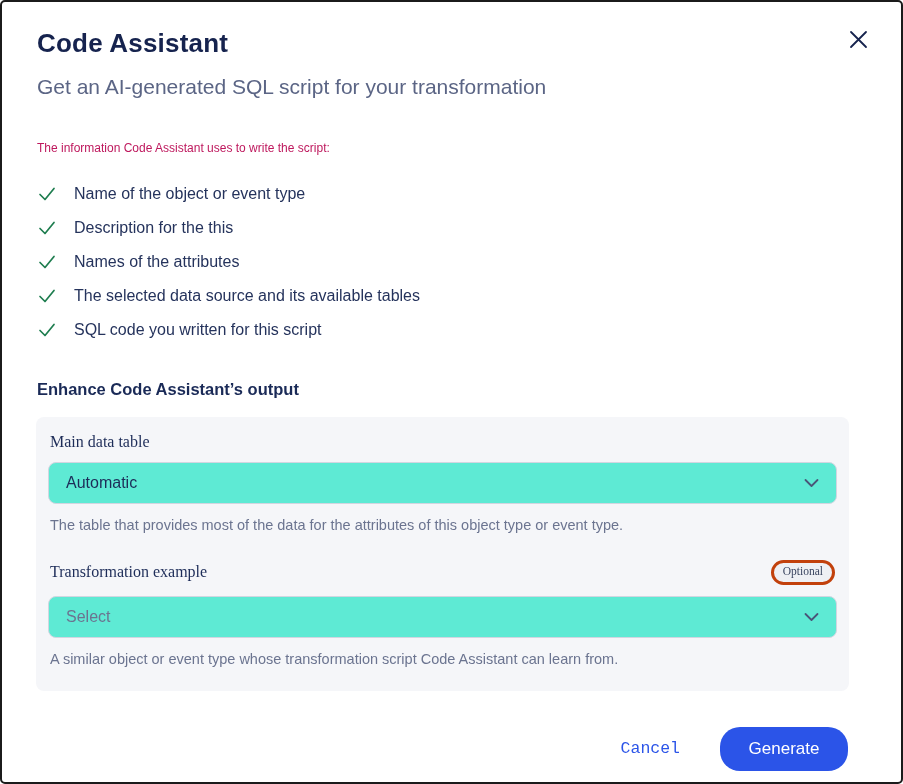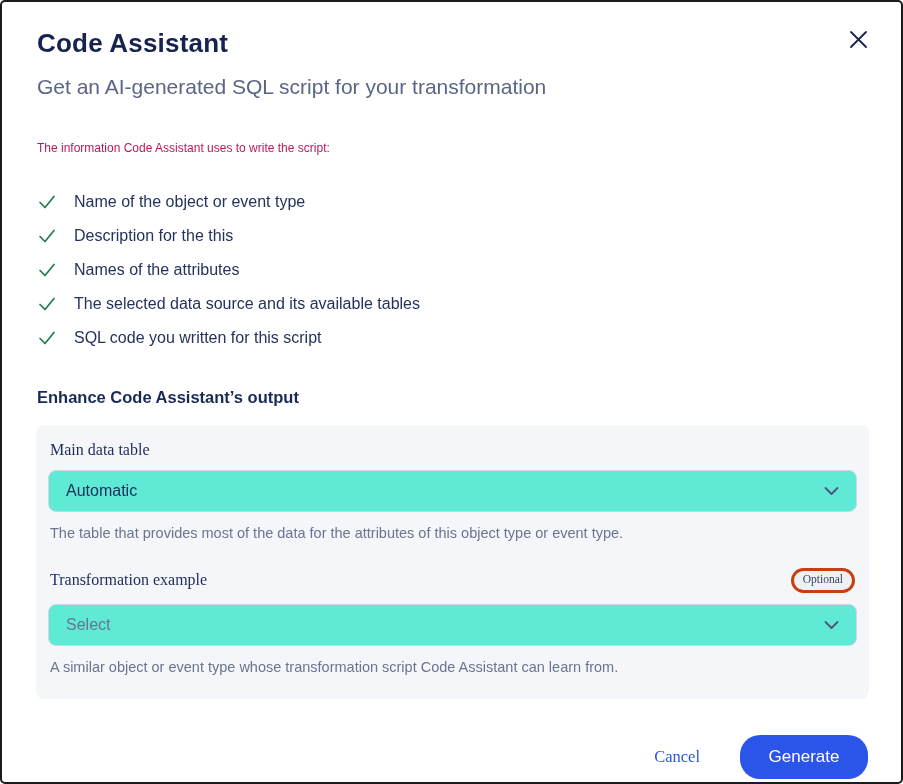--- a/index.html
+++ b/index.html
@@ -8,21 +8,21 @@
     font-family: "Liberation Sans", "DejaVu Sans", sans-serif;
     color: #223058;
   }
   .dialog {
     position: relative;
     width: 903px;
     height: 784px;
     background: #ffffff;
     border: 2px solid #1b1b1b;
     border-radius: 5px;
-    padding: 26px 33px 0 35px;
+    padding: 26px 53px 0 35px;
     overflow: hidden;
   }
   .dialog-title {
     font-size: 26px;
     font-weight: 700;
     color: #16234e;
     letter-spacing: 0.2px;
   }
   .close-btn {
     position: absolute;
@@ -44,21 +44,21 @@
     font-weight: 400;
     color: #5b6585;
   }
   .intro-text {
     margin-top: 42px;
     font-size: 12px;
     color: #be185d;
   }
   .checklist {
     list-style: none;
-    margin-top: 38px;
+    margin-top: 30px;
     text-align: right;
   }
   .checklist li {
     display: flex;
     align-items: center;
     gap: 17px;
     margin-bottom: 16px;
     font-size: 16px;
     color: #25335c;
     height: 18px;
@@ -125,21 +125,21 @@
     margin-top: 36px;
     display: flex;
     align-items: center;
     justify-content: flex-end;
     gap: 28px;
     padding-right: 0;
   }
   .cancel-btn {
     background: transparent;
     border: none;
-    font-family: Liberation Serif, serif;
+    font-family: Liberation Mono, monospace;
     font-size: 16.5px;
     font-weight: 500;
     color: #2b54e8;
     cursor: pointer;
     padding: 8px 12px;
   }
   .generate-btn {
     background: #2b54e8;
     border: none;
     border-radius: 20px;

